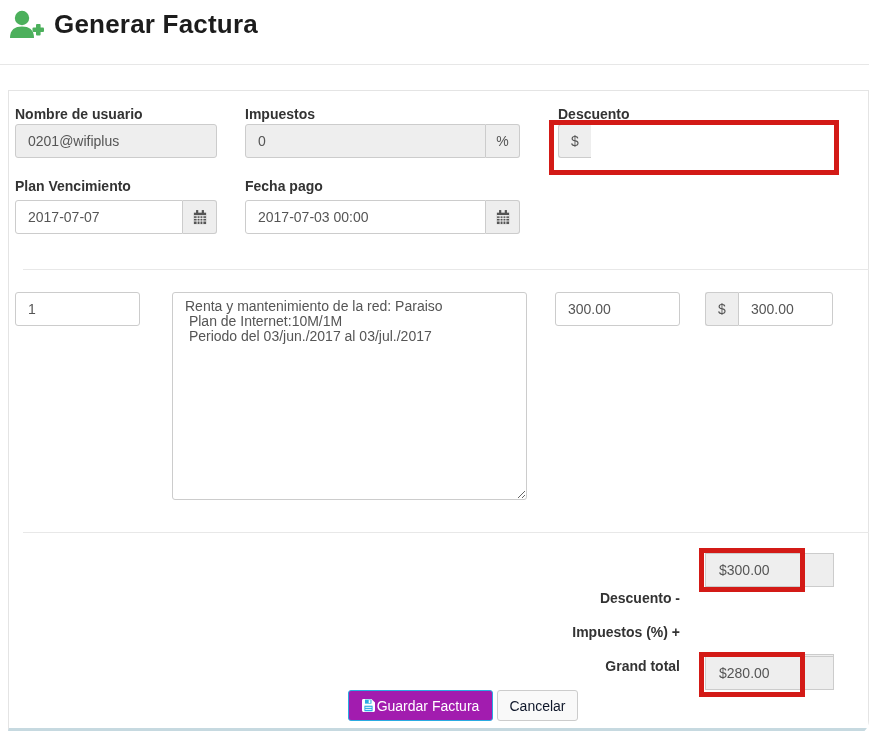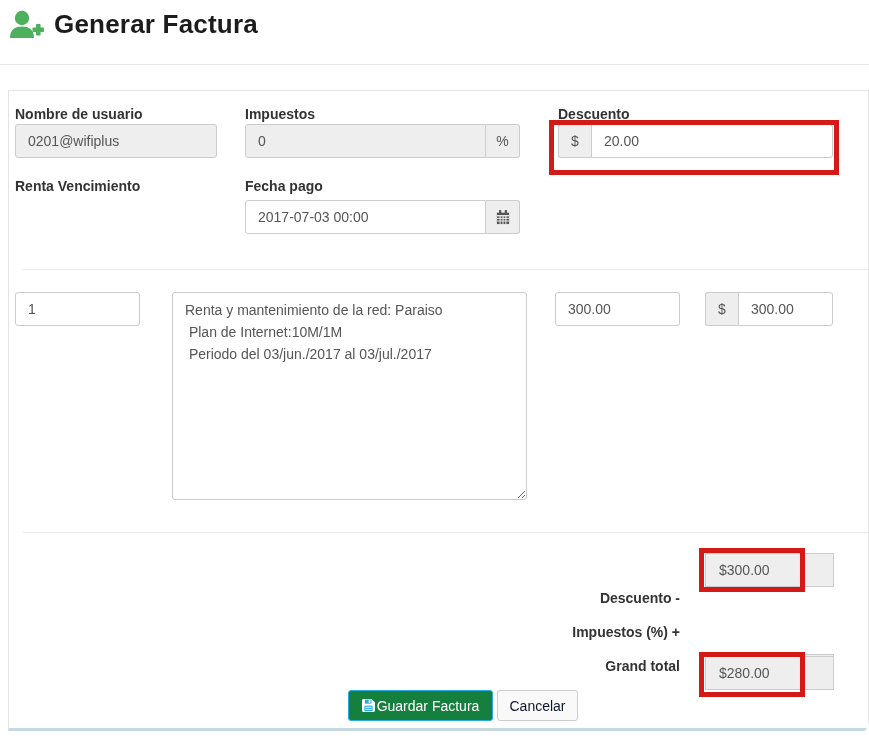--- a/index.html
+++ b/index.html
@@ -26,31 +26,31 @@
   .igroup { position:absolute; display:flex; height:34px; }
   .igroup .inp { border-radius:0 3px 3px 0; flex:1; min-width:0; }
   .igroup.addon-right .inp { border-radius:3px 0 0 3px; }
   .addon { background:#eee; border:1px solid #ccc; color:#555; font-size:14px;
            display:flex; align-items:center; justify-content:center; flex:none; }
   .addon.left { border-right:none; border-radius:3px 0 0 3px; width:33px; }
   .addon.right { border-left:none; border-radius:0 3px 3px 0; width:34px; }
 
   .single { position:absolute; }
 
-  textarea.inp { height:208px; resize:both; line-height:22px; padding:6px 12px; }
+  textarea.inp { height:208px; resize:both; line-height:15px; padding:6px 12px; }
 
   
   .tot-label { position:absolute; width:280px; text-align:right; font-size:14px; font-weight:bold; color:#333; }
   .tot-box { position:absolute; left:705px; width:129px; height:34px; background:#eee;
              border:1px solid #ccc; color:#555; font-size:14px; display:flex; align-items:center; padding-left:13px; }
 
   
   .btn { position:absolute; height:31px; border-radius:3px; font-size:14px; display:flex;
          align-items:center; justify-content:center; cursor:pointer; font-family:"Liberation Sans", sans-serif; }
-  .btn-save { left:348px; top:690px; width:145px; background:#15803d; border:1px solid #29abe2; color:#fff; gap:2px; }
+  .btn-save { left:348px; top:690px; width:145px; background:#a21caf; border:1px solid #29abe2; color:#fff; gap:2px; }
   .btn-cancel { left:497px; top:690px; width:81px; background:#f9f9f9; border:1px solid #ccc; color:#0f172a; }
 
   
   .redbox { position:absolute; border:5px solid #d31a16; background:transparent; pointer-events:none; z-index:20; }
   .redbox.discount { left:549px; top:120px; width:290px; height:55px; }
   .redbox.subtotal { left:699px; top:548px; width:106px; height:44px; }
   .redbox.grandtotal { left:699px; top:652px; width:106px; height:45px; }
 
   svg { display:block; }
 </style>
@@ -82,26 +82,43 @@
     <input class="inp disabled" readonly="" value="0201@wifiplus" style="">
   </div>
 
   <div class="igroup addon-right" style="left:245px; top:124px; width:275px;">
     <input class="inp disabled" readonly="" value="0" style="">
     <span class="addon right">%</span>
   </div>
 
   <div class="igroup" style="left:558px; top:124px; width:275px;">
     <span class="addon left">$</span>
-    <input class="inp" value="20.00" style="">
   </div>
 
-  <div class="lbl" style="left:15px; top:178px;">Renta Vencimiento</div>
+  <div class="lbl" style="left:15px; top:178px;">Plan Vencimiento</div>
   <div class="lbl" style="left:245px; top:178px;">Fecha pago</div>
 
+  <div class="igroup addon-right" style="left:15px; top:200px; width:202px;">
+    <input class="inp" value="2017-07-07" style="">
+    <span class="addon right">
+      <span>
+        <svg width="14" height="15" viewBox="0 0 16 17">
+          <rect x="3.5" y="0" width="2.5" height="4" fill="#555"></rect>
+          <rect x="10" y="0" width="2.5" height="4" fill="#555"></rect>
+          <rect x="1" y="3" width="14" height="13" fill="#555"></rect>
+          <line x1="1" y1="6.5" x2="15" y2="6.5" stroke="#fff" stroke-width="1.4"></line>
+          <line x1="1" y1="9.5" x2="15" y2="9.5" stroke="#fff" stroke-width="1"></line>
+          <line x1="1" y1="12.5" x2="15" y2="12.5" stroke="#fff" stroke-width="1"></line>
+          <line x1="4.7" y1="6.5" x2="4.7" y2="16" stroke="#fff" stroke-width="1"></line>
+          <line x1="8" y1="6.5" x2="8" y2="16" stroke="#fff" stroke-width="1"></line>
+          <line x1="11.3" y1="6.5" x2="11.3" y2="16" stroke="#fff" stroke-width="1"></line>
+        </svg>
+      </span>
+    </span>
+  </div>
 
   <div class="igroup addon-right" style="left:245px; top:200px; width:275px;">
     <input class="inp" value="2017-07-03 00:00" style="">
     <span class="addon right">
       <span>
         <svg width="14" height="15" viewBox="0 0 16 17">
           <rect x="3.5" y="0" width="2.5" height="4" fill="#555"></rect>
           <rect x="10" y="0" width="2.5" height="4" fill="#555"></rect>
           <rect x="1" y="3" width="14" height="13" fill="#555"></rect>
           <line x1="1" y1="6.5" x2="15" y2="6.5" stroke="#fff" stroke-width="1.4"></line>

